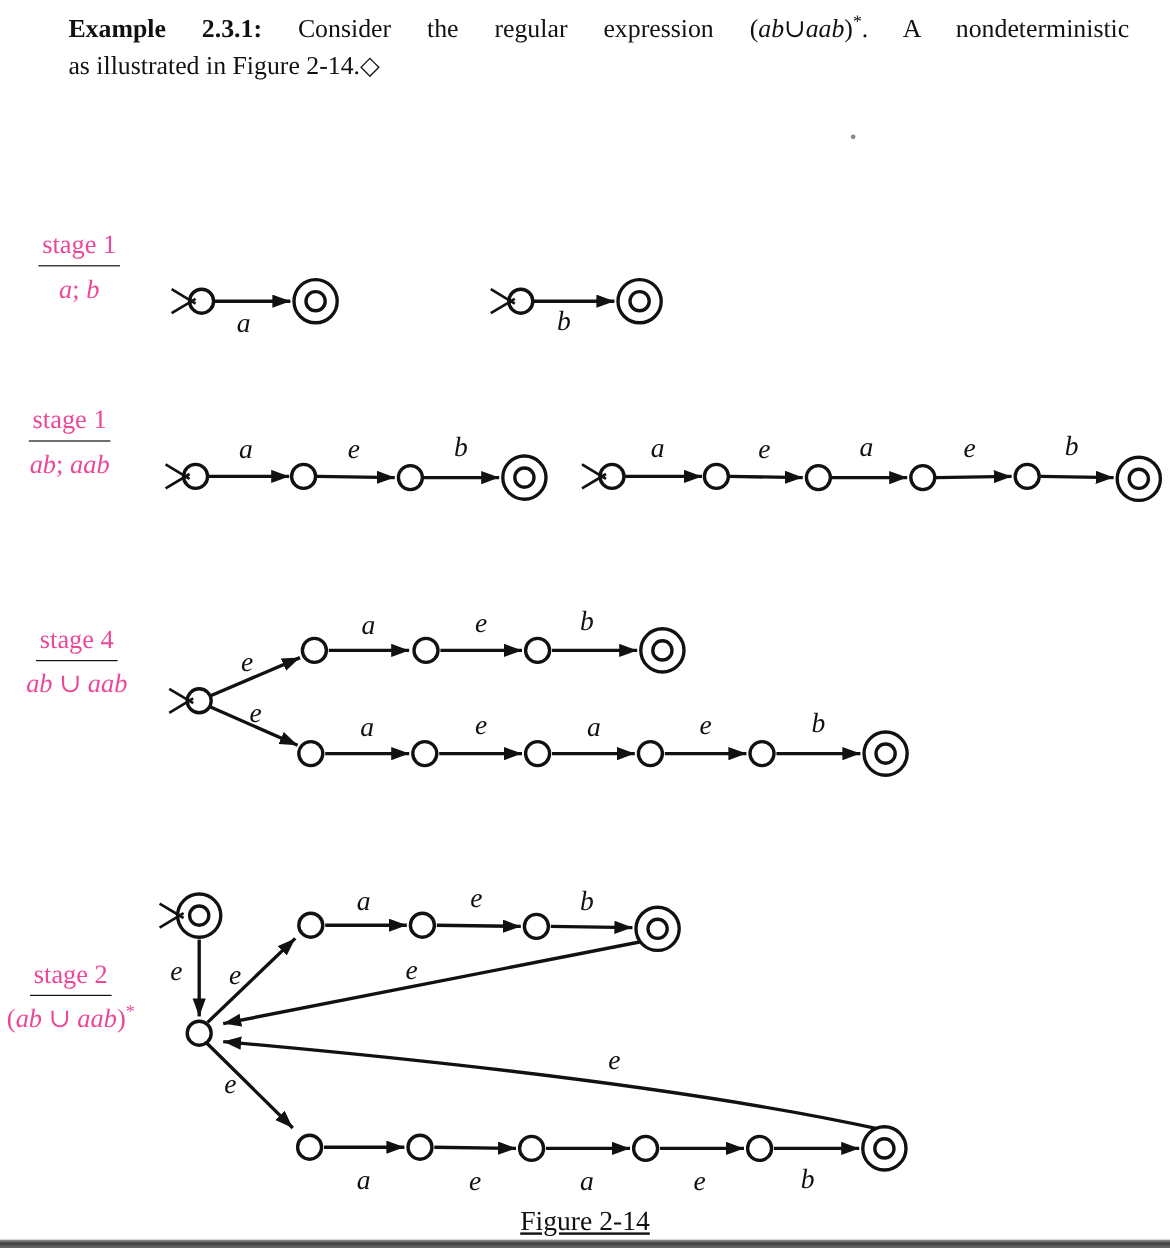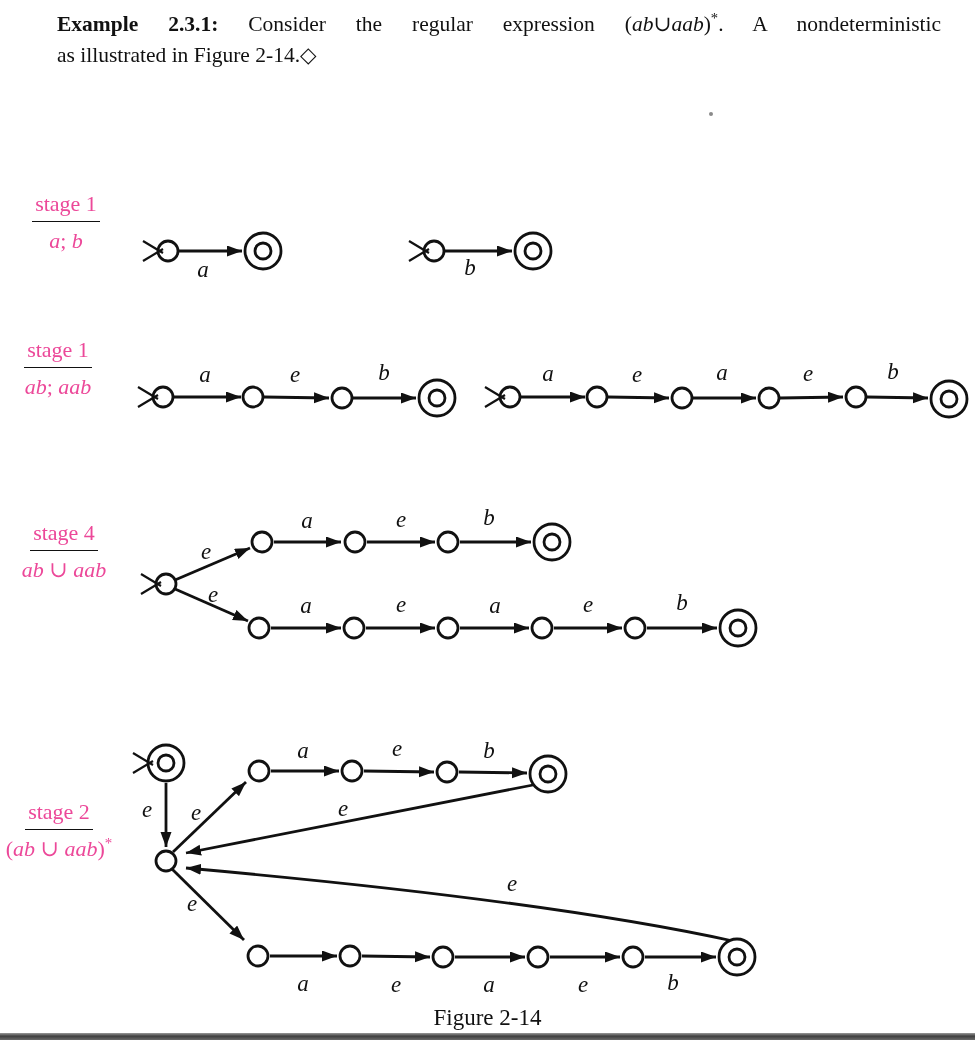--- a/index.html
+++ b/index.html
@@ -10,21 +10,21 @@
   }
   .para{position:absolute;left:57px;top:9px;width:884px;font-size:21.5px;line-height:30.5px;}
   .pline{white-space:normal;}
   .pline.j{text-align:justify;text-align-last:justify;}
   .run-b{font-weight:bold;}
   .run-i{font-style:italic;}
   sup{font-size:68%;vertical-align:super;line-height:0;}
   .stage{position:absolute;text-align:center;font-size:22px;color:#ec4899;}
   .stage .nm{display:inline-block;border-bottom:1.7px solid #111;padding:0 3px 5px 3px;line-height:24px;}
   .stage .ex{margin-top:7px;line-height:24px;}
-  .caption{position:absolute;top:1005px;left:0;width:975px;text-align:center;font-size:23px;}
+  .caption{position:absolute;top:1005px;left:0;width:975px;text-align:center;font-size:23px;text-decoration:underline;}
   #fig{position:absolute;left:0;top:0;}
   .botbar{position:absolute;left:0;top:1033px;width:975px;height:7px;
     background:linear-gradient(to bottom,#9a9a9a,#3f3f3f 45%,#6b6b6b);}
   .artifact-dot{position:absolute;left:709px;top:112px;width:4px;height:4px;border-radius:50%;background:#8a8a8a;}
 </style>
 </head>
 <body>
 
 <div class="para">
   <div class="pline j"><span class="run-b">Example 2.3.1:</span><span> Consider the regular expression (</span><span class="run-i">ab</span><span>∪</span><span class="run-i">aab</span><span>)</span><sup>*</sup><span>. A nondeterministic</span></div>

